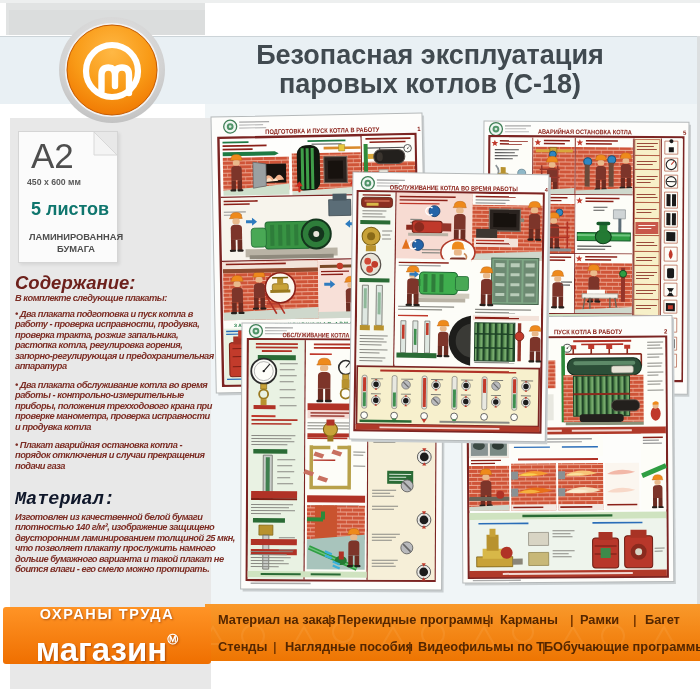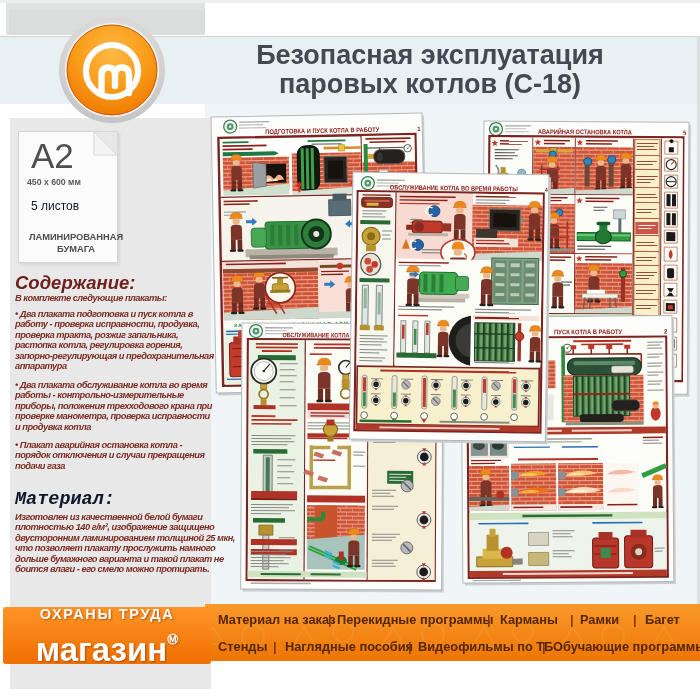--- a/index.html
+++ b/index.html
@@ -51,21 +51,21 @@
 
 <svg class="abs" style="left:18px;top:131px;" width="100" height="30" viewBox="0 0 100 30">
   <polygon points="76,1 99,24 99,1" fill="#e8e8e8"></polygon>
   <polygon points="76,1 99,24 76,24" fill="#f4f4f4" stroke="#d8d8d8" stroke-width="1"></polygon>
 </svg>
 
 <div class="abs" style="left:31px;top:139px;width:70px;color:#4e4e4e;font-weight:normal;font-size:35px;line-height:33px;">А2</div>
 
 <div class="abs" style="left:27px;top:177px;color:#5a5a5a;font-weight:bold;font-size:8.7px;white-space:nowrap;">450 х 600 мм</div>
 
-<div class="abs" style="left:31px;top:199px;color:#0f172a;font-weight:normal;font-size:12px;white-space:nowrap;">5 листов</div>
+<div class="abs" style="left:31px;top:199px;color:#0f766e;font-weight:bold;font-size:18px;white-space:nowrap;">5 листов</div>
 
 <div class="abs" style="left:18px;top:232px;width:116px;text-align:center;color:#4e4e4e;font-weight:bold;font-size:9.3px;line-height:11.5px;">ЛАМИНИРОВАННАЯ<br>БУМАГА</div>
 
 <div class="abs" style="left:15px;top:272px;color:#6d211c;font-weight:bold;font-style:italic;font-size:18.5px;">Содержание:</div>
 
 <div class="abs" style="left:15px;top:293px;color:#7c2d24;font-style:italic;font-weight:bold;font-size:9.3px;line-height:10.5px;white-space:nowrap;letter-spacing:-0.5px;">В комплекте следующие плакаты:</div>
 
 <div class="abs" style="left:15px;top:309px;color:#7c2d24;font-style:italic;font-weight:bold;font-size:9.3px;line-height:10.45px;white-space:nowrap;letter-spacing:-0.5px;">
 • Два плаката подготовка и пуск котла в<br>работу - проверка исправности, продувка,<br>проверка тракта, розжиг запальника,<br>растопка котла, регулировка горения,<br>запорно-регулирующая и предохранительная<br>аппаратура
 <div style="height:8px;"></div>

